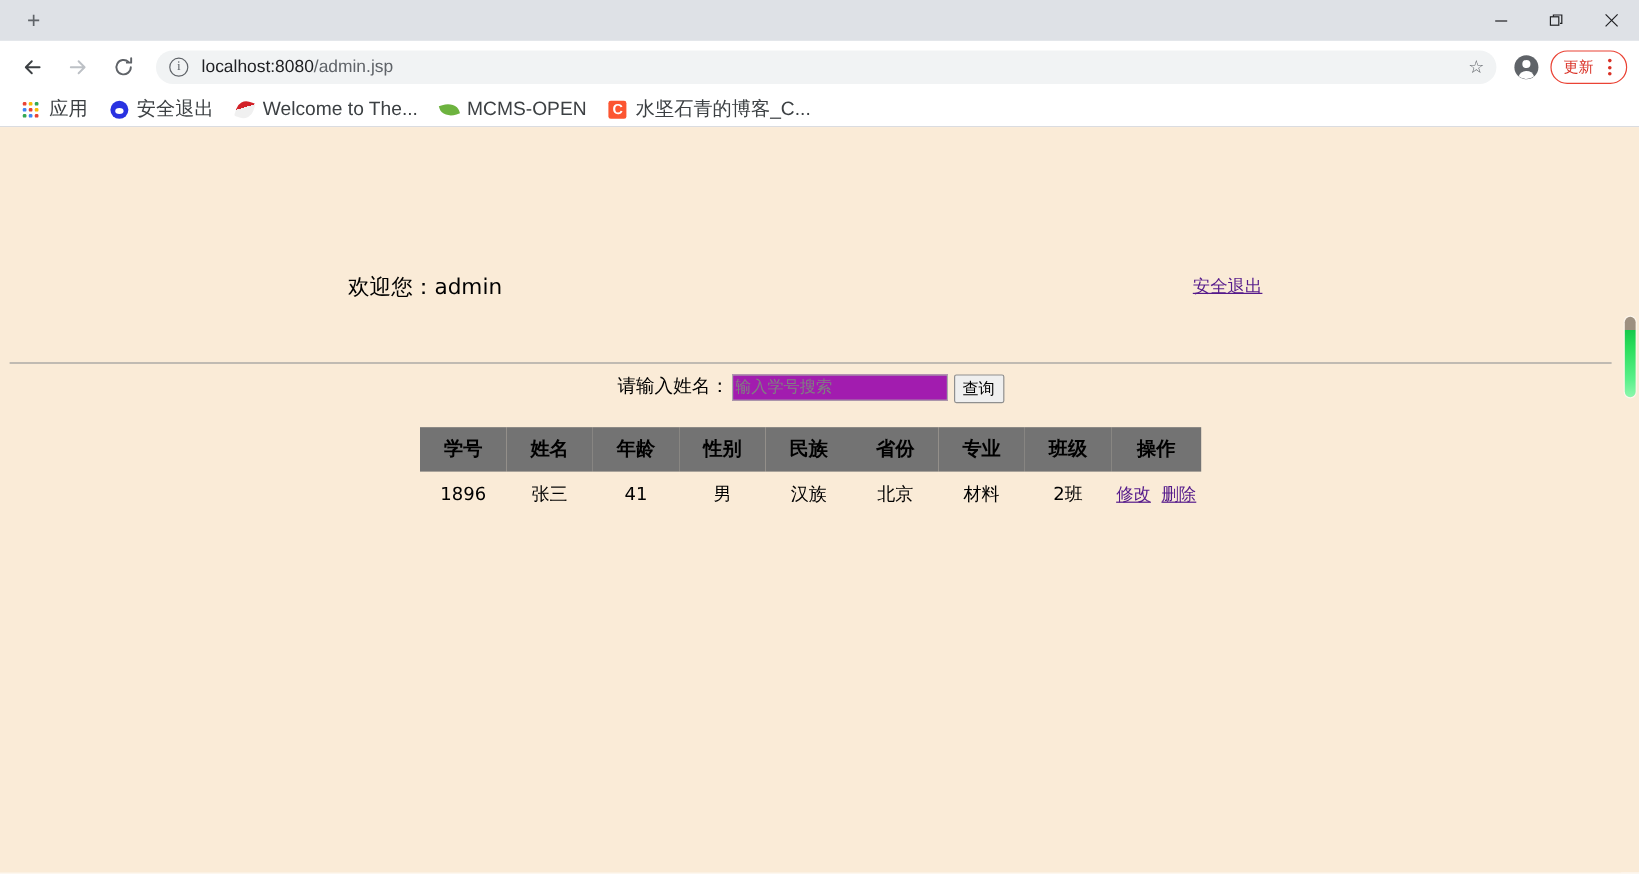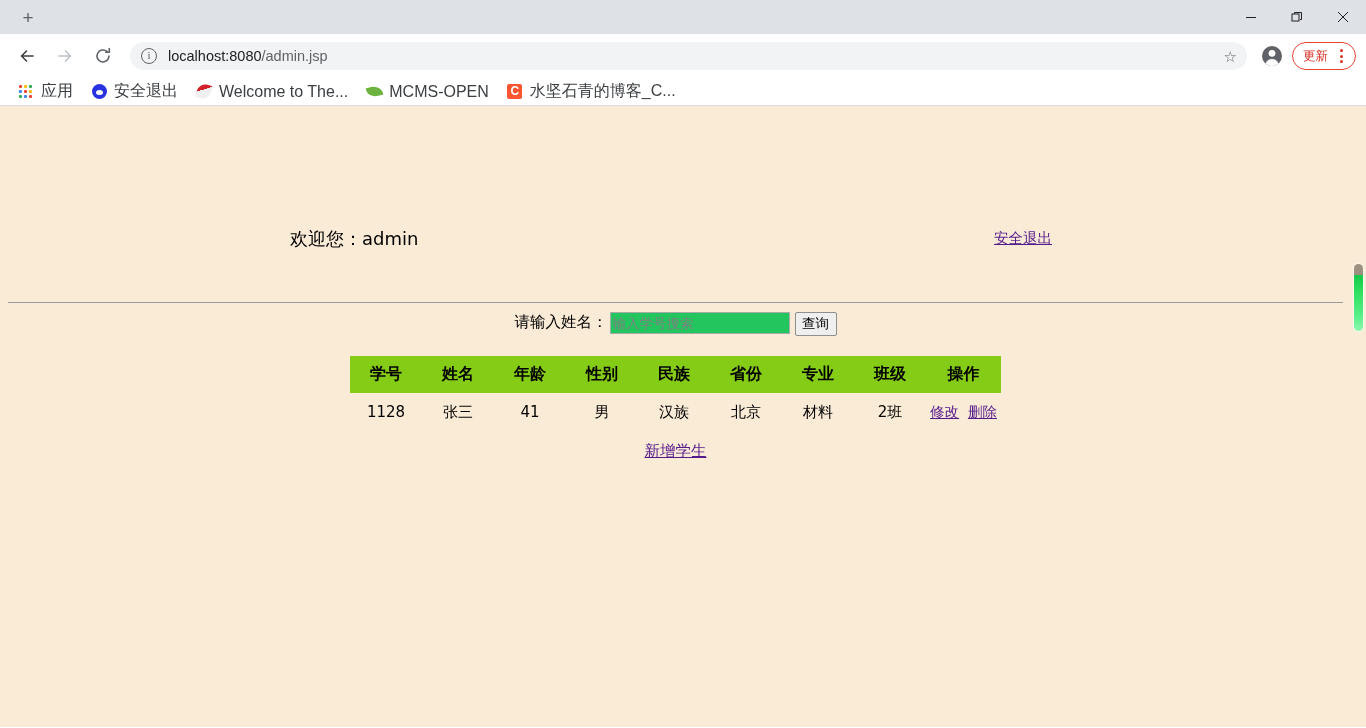--- a/index.html
+++ b/index.html
@@ -258,21 +258,21 @@
     display: flex; justify-content: center;
   }
   .search-label {
     font-size: 15.5px; color: #000;
     font-family: "DejaVu Sans", sans-serif;
     margin-right: 2px;
   }
   .search-input {
     width: 180px; height: 22px;
     border: 1px solid #a9a9a9;
-    background: #22c55e;
+    background: #a21caf;
     font-size: 13.5px;
     padding: 0 2px;
     color: #000;
     font-family: "DejaVu Sans", sans-serif;
     outline: none;
   }
   .search-input::placeholder { color: #808080; opacity: 1; }
   .search-btn {
     margin-left: 5px;
     height: 24px;
@@ -291,21 +291,21 @@
     position: absolute;
     top: 250px; left: 0; right: 0;
     display: flex; justify-content: center;
   }
   table.stu {
     border-collapse: collapse;
     width: 651px;
     table-layout: fixed;
   }
   table.stu th {
-    background: #84cc16;
+    background: #737373;
     color: #000;
     font-size: 16px;
     font-weight: bold;
     height: 37px;
     text-align: center;
     font-family: "DejaVu Sans", sans-serif;
   }
   table.stu td {
     height: 38px;
     text-align: center;
@@ -501,40 +501,37 @@
               <th>性别</th>
               <th>民族</th>
               <th>省份</th>
               <th>专业</th>
               <th>班级</th>
               <th>操作</th>
             </tr>
           </thead>
           <tbody>
             <tr>
-              <td>1128</td>
+              <td>1896</td>
               <td>张三</td>
               <td>41</td>
               <td>男</td>
               <td>汉族</td>
               <td>北京</td>
               <td>材料</td>
               <td>2班</td>
               <td class="ops">
                 <a href="#">修改</a>
                 <a href="#">删除</a>
               </td>
             </tr>
           </tbody>
         </table>
       </div>
 
-      <div class="addrow">
-        <a href="#">新增学生</a>
-      </div>
 
     </div>
 
     <div class="scrollbar">
       <div class="sb-thumb"></div>
     </div>
   </div>
 
 </div>
 

